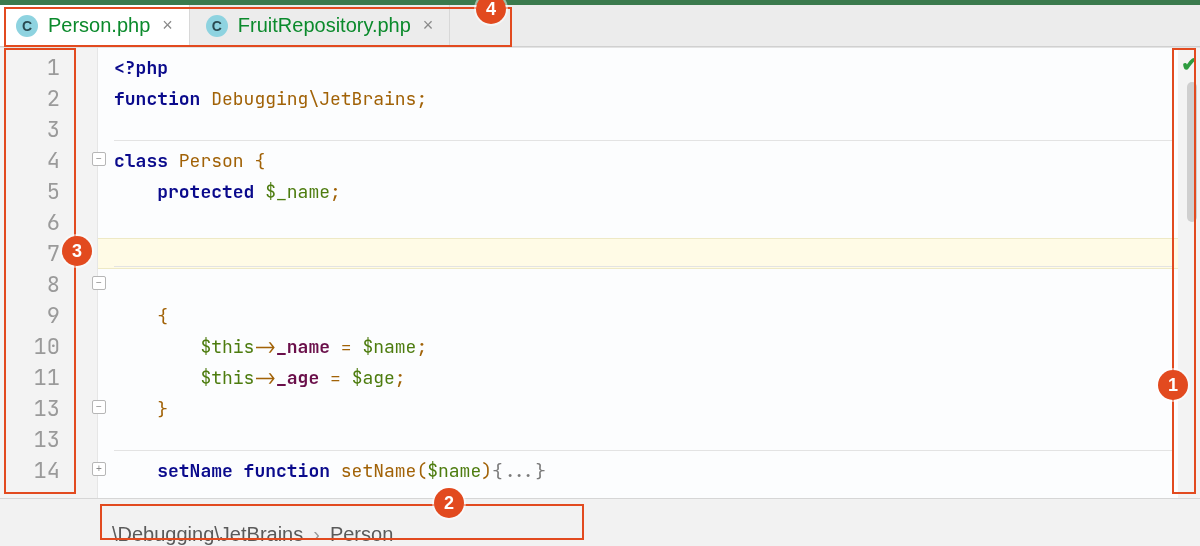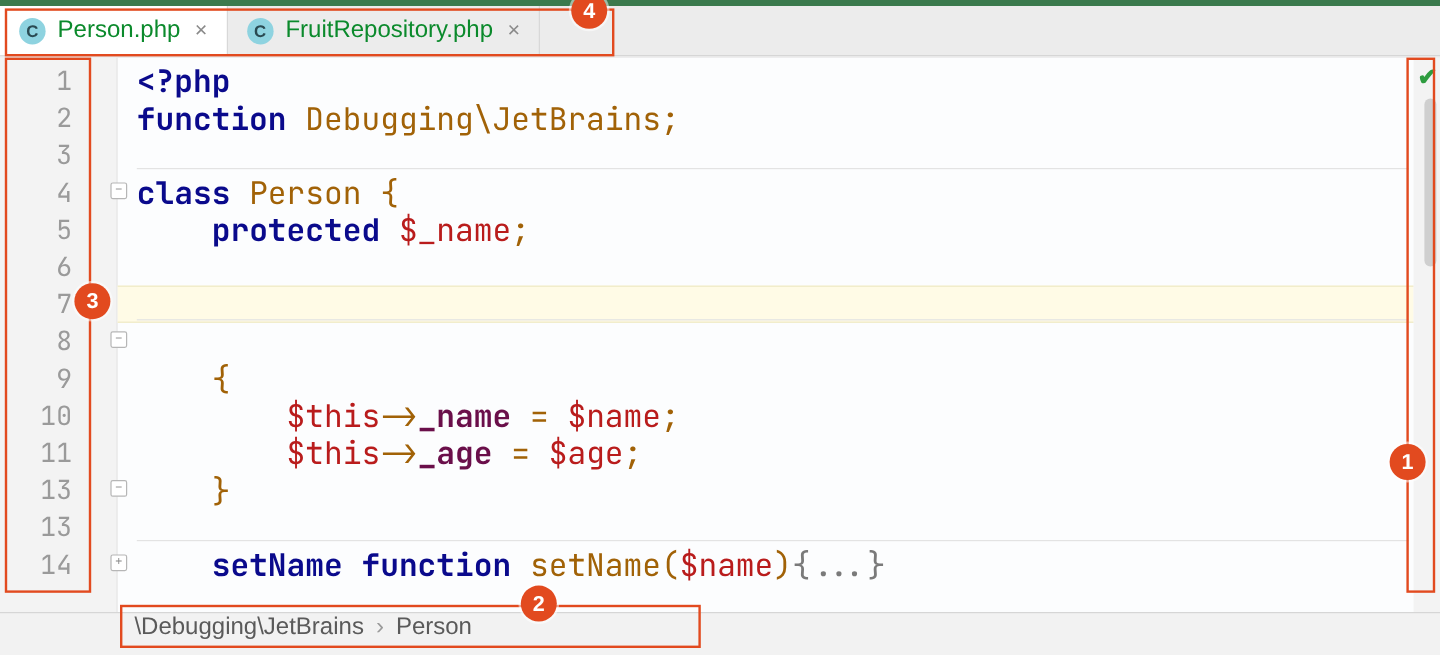--- a/index.html
+++ b/index.html
@@ -56,50 +56,50 @@
   }
   .fold-mark {
     position:absolute; left:92px; width:14px; height:14px;
     border:1px solid #b6b6b6; background:#fff;
     font-size:10px; line-height:12px; text-align:center;
     color:#888; border-radius:2px;
   }
   .code-area {
     position:absolute; top:0; left:98px; right:22px; bottom:0;
     font-family:"JetBrains Mono","Consolas",monospace;
-    font-size:26px; line-height:31px;
+    font-size:18px; line-height:31px;
     white-space:pre;
   }
   .code-line { position:absolute; left:16px; right:0; height:31px; }
   .hl-current { background:#fffbe6; left:0; padding-left:16px; border-top:1px solid #eee9c5; border-bottom:1px solid #eee9c5; }
   .kw { color:#0a0a8c; font-weight:700; }
-  .var { color:#b91c1c; }
+  .var { color:#4d7c0f; }
   .field { color:#6a0f4a; font-weight:700; }
   .num-lit { color:#1545c0; }
   .txt { color:#a16207; }
   .dim { color:#7a7a7a; }
   .thin-sep { position:absolute; left:16px; right:4px; height:1px; background:#e3e3e3; }
 
   .right-rail {
     position:absolute; top:0; right:0; bottom:0; width:22px;
     background:#f3f3f3;
   }
   .right-rail .ok-check {
     position:absolute; top:4px; right:2px;
     color:#2e9c3f; font-size:20px; font-weight:bold;
   }
   .right-rail .thumb {
     position:absolute; right:3px; top:34px; width:10px; height:140px;
     background:#cfcfcf; border-radius:5px;
   }
 
   .breadcrumb {
-    position:absolute; left:0; right:0; bottom:0; height:36px;
+    position:absolute; left:0; right:0; bottom:0; height:48px;
     background:#f2f2f2; border-top:1px solid #d6d6d6;
-    display:flex; align-items:flex-start;
+    display:flex; align-items:flex-end;
     padding-left:112px;
     font-size:20px; color:#5a5a5a;
     font-family:"Segoe UI",Arial,sans-serif;
   }
   .breadcrumb .sep { margin:0 10px; color:#9a9a9a; }
 
   .callout {
     position:absolute;
     width:30px; height:30px; border-radius:50%;
     background:#e24a1f; color:#fff;

